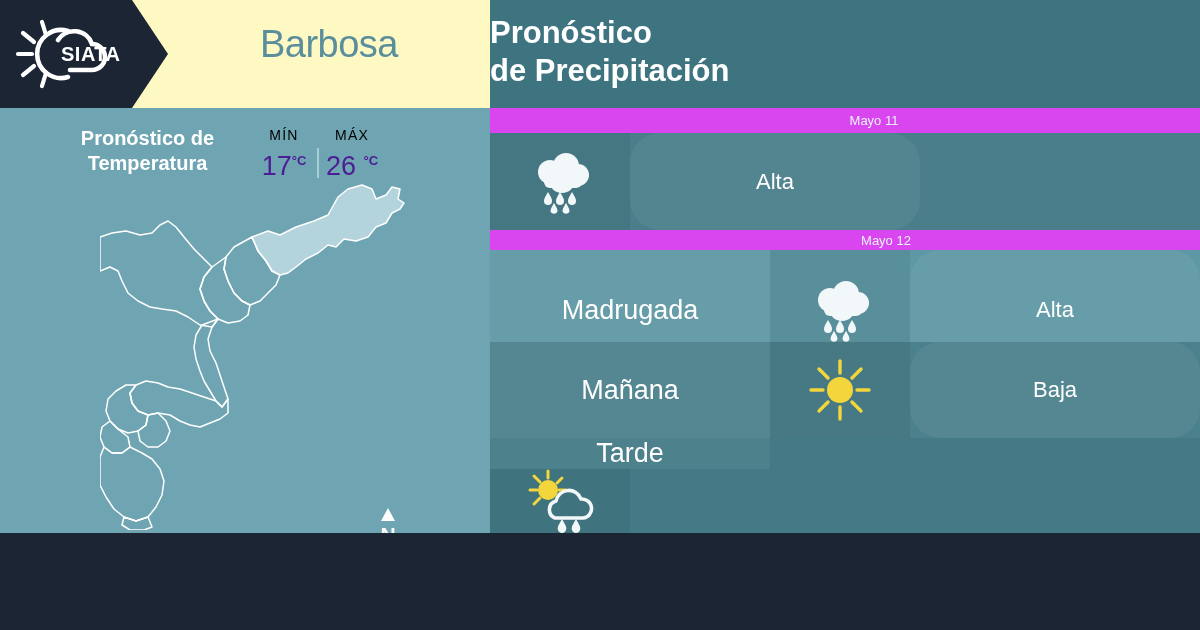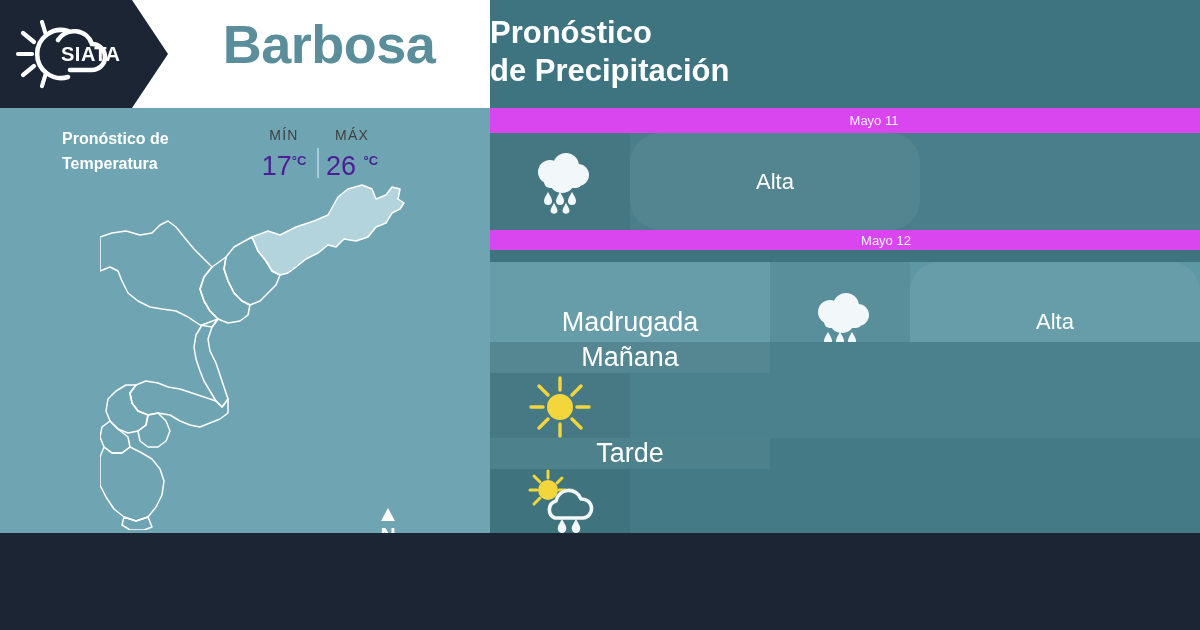--- a/index.html
+++ b/index.html
@@ -6,41 +6,41 @@
   html,body { width:1200px; height:630px; overflow:hidden; }
   body {
     font-family:"Liberation Sans", sans-serif;
     background:#1a2532;
     position:relative;
   }
   #page { position:absolute; inset:0; width:1200px; height:630px; }
 
   
   .left-panel { position:absolute; left:0; top:0; width:490px; height:533px; background:#6fa5b2; }
-  .left-header { position:absolute; left:0; top:0; width:490px; height:108px; background:#ffffff; }
+  .left-header { position:absolute; left:0; top:0; width:490px; height:108px; background:#fef9c3; }
   .logo-badge {
     position:absolute; left:0; top:0; width:168px; height:108px; background:#1b2533;
     clip-path: polygon(0 0, 132px 0, 168px 54px, 132px 108px, 0 108px);
   }
   .logo-svg { position:absolute; left:12px; top:14px; }
   .city-title {
     position:absolute; left:168px; top:0; width:322px; height:88px;
     display:flex; align-items:center; justify-content:center;
-    color:#5b8e9b; font-size:54px; font-weight:bold; letter-spacing:-0.5px;
+    color:#5b8e9b; font-size:38px; font-weight:normal; letter-spacing:-0.5px;
     text-shadow:0 1px 1px rgba(255,255,255,.12);
   }
 
   .temp-block { position:absolute; left:62px; top:126px; width:350px; height:56px; display:flex; align-items:flex-start; }
   .temp-label {
-    color:#ffffff; font-size:16px; font-weight:bold; line-height:25px;
-    width:175px; text-align:left; padding-right:4px;
+    color:#ffffff; font-size:20px; font-weight:bold; line-height:25px;
+    width:175px; text-align:center; padding-right:4px;
   }
   .temp-nums { display:flex; align-items:flex-start; margin-left:14px; }
   .temp-col { width:66px; text-align:center; }
-  .temp-col .cap { color:#404040; font-size:14px; letter-spacing:1.2px; line-height:19px; }
+  .temp-col .cap { color:#000000; font-size:14px; letter-spacing:1.2px; line-height:19px; }
   .temp-col .val { color:#4c1d95; font-size:27px; line-height:32px; font-weight:400; }
   .temp-col .val sup { font-size:13px; font-weight:bold; vertical-align:super; }
   .temp-divider { width:2px; height:30px; background:#a9cdd6; margin-top:22px; }
 
   .map-wrap { position:absolute; left:100px; top:175px; width:340px; height:355px; }
   .compass { position:absolute; left:277px; top:333px; text-align:center; color:#fff; }
   .compass .n { font-size:21px; font-weight:bold; line-height:17px; }
 
   
   .right-panel { position:absolute; left:490px; top:0; width:710px; height:533px; background:#3e7480; }
@@ -56,21 +56,21 @@
   .fc-row { position:absolute; left:0; width:710px; display:flex; }
   .fc-period { width:280px; display:flex; align-items:center; justify-content:center;
     color:#fff; font-size:27px; font-weight:400; }
   .fc-icon { width:140px; display:flex; align-items:center; justify-content:center; background:rgba(0,0,0,0.055); }
   .fc-level { width:290px; display:flex; align-items:center; justify-content:center;
     color:#fff; font-size:22px; font-weight:400;border-radius:30px; }
 
   
   .tint-a { background:#4a7e8a; }
   .tint-b { background:#5e98a4; }
-  .tint-c { background:#4b818c;flex-direction:column; }
+  .tint-c { background:#4b818c; }
   .tint-d { background:#437a86;flex-direction:column; }
   .col-tint-light { background:rgba(255,255,255,0.055); }
 
   
   .footer { position:absolute; left:0; top:533px; width:1200px; height:97px; background:#1b2533; }
 </style>
 </head>
 <body>
 
 <div id="page">
@@ -171,21 +171,21 @@
             <path d="M30 53 c2.6 4.5 3.5 6.3 3.5 8 a3.6 3.6 0 0 1-7 0 c0-1.7 .9-3.5 3.5-8z"></path>
             <path d="M42 53 c2.6 4.5 3.5 6.3 3.5 8 a3.6 3.6 0 0 1-7 0 c0-1.7 .9-3.5 3.5-8z"></path>
           </g>
         </svg>
       </div>
       <div class="fc-level col-tint-light">Alta</div>
     </div>
 
     <div class="date-band" style="top:230px; height:20px;padding-left:24px;">Mayo 12</div>
 
-    <div class="fc-row tint-b" style="top:262px; height:120px;">
+    <div class="fc-row tint-b" style="top:250px; height:120px;">
       <div class="fc-period col-tint-light">Madrugada</div>
       <div class="fc-icon">
         <svg width="72" height="64" viewBox="0 0 72 64">
           <g fill="#f2f7f9">
             <circle cx="26" cy="22" r="12"></circle>
               <circle cx="42" cy="16" r="13"></circle>
             <circle cx="54" cy="25" r="11"></circle>
               <circle cx="38" cy="30" r="13"></circle>
             <rect x="20" y="26" width="38" height="12" rx="6"></rect>
             <path d="M24 42 c3 5 4 7 4 9 a4 4 0 0 1-8 0 c0-2 1-4 4-9z"></path>
@@ -209,20 +209,21 @@
             <line x1="34" y1="51" x2="34" y2="63"></line>
             <line x1="5" y1="34" x2="17" y2="34"></line>
             <line x1="51" y1="34" x2="63" y2="34"></line>
             <line x1="13" y1="13" x2="22" y2="22"></line>
             <line x1="46" y1="46" x2="55" y2="55"></line>
             <line x1="13" y1="55" x2="22" y2="46"></line>
             <line x1="46" y1="22" x2="55" y2="13"></line>
           </g>
         </svg>
       </div>
+      <div class="fc-level col-tint-light">Baja</div>
     </div>
 
     <div class="fc-row tint-d" style="top:438px; height:95px;">
       <div class="fc-period col-tint-light">Tarde</div>
       <div class="fc-icon">
         <svg width="78" height="68" viewBox="0 0 78 68">
           <circle cx="27" cy="21" r="10" fill="#f2d63c"></circle>
           <g stroke="#f2d63c" stroke-width="3" stroke-linecap="round">
             <line x1="27" y1="2" x2="27" y2="9"></line>
             <line x1="9" y1="21" x2="16" y2="21"></line>

